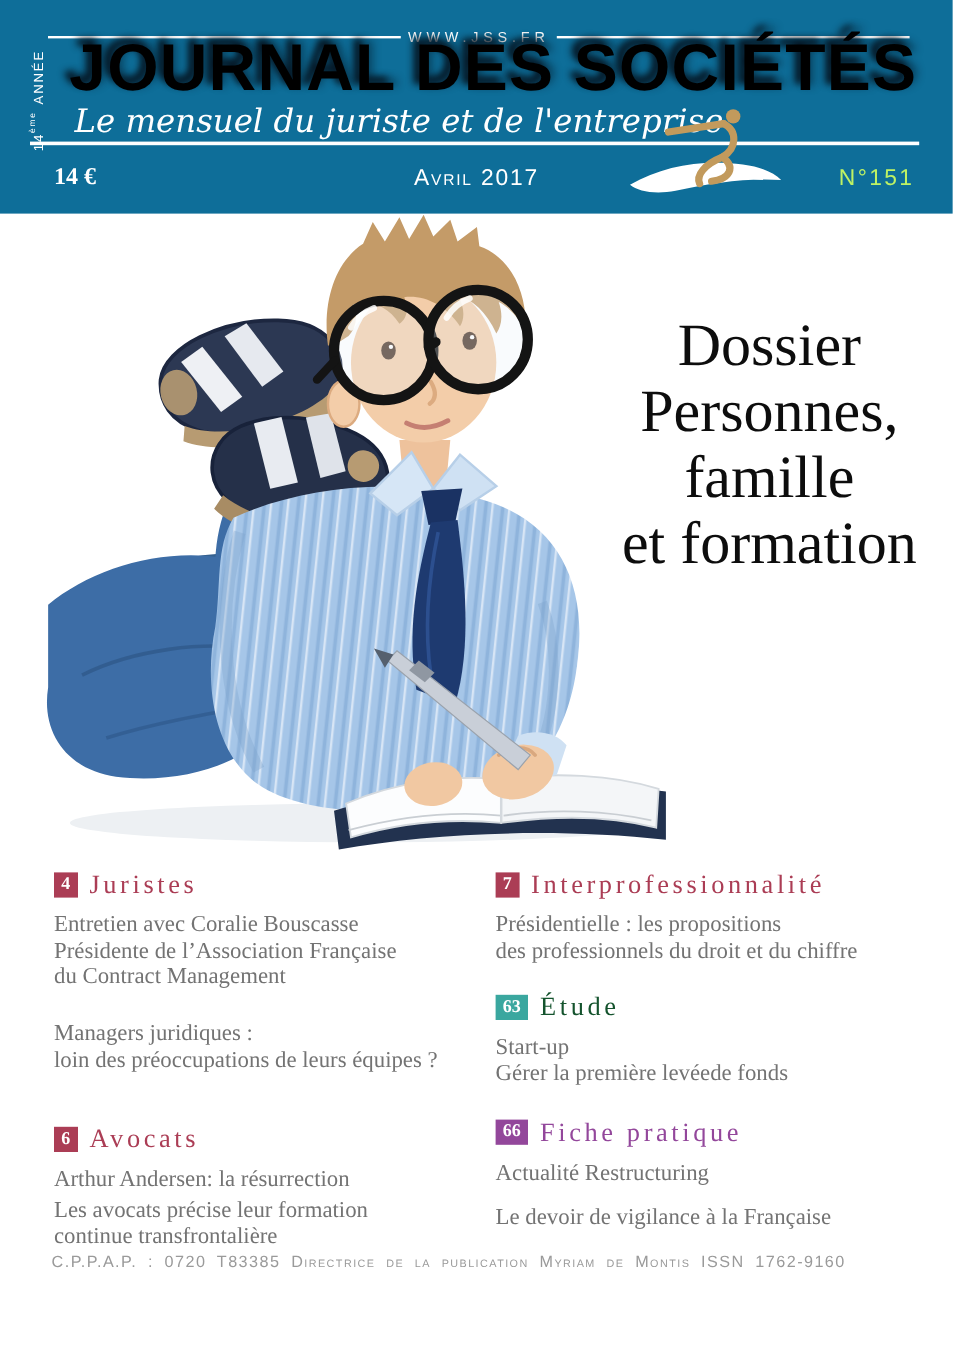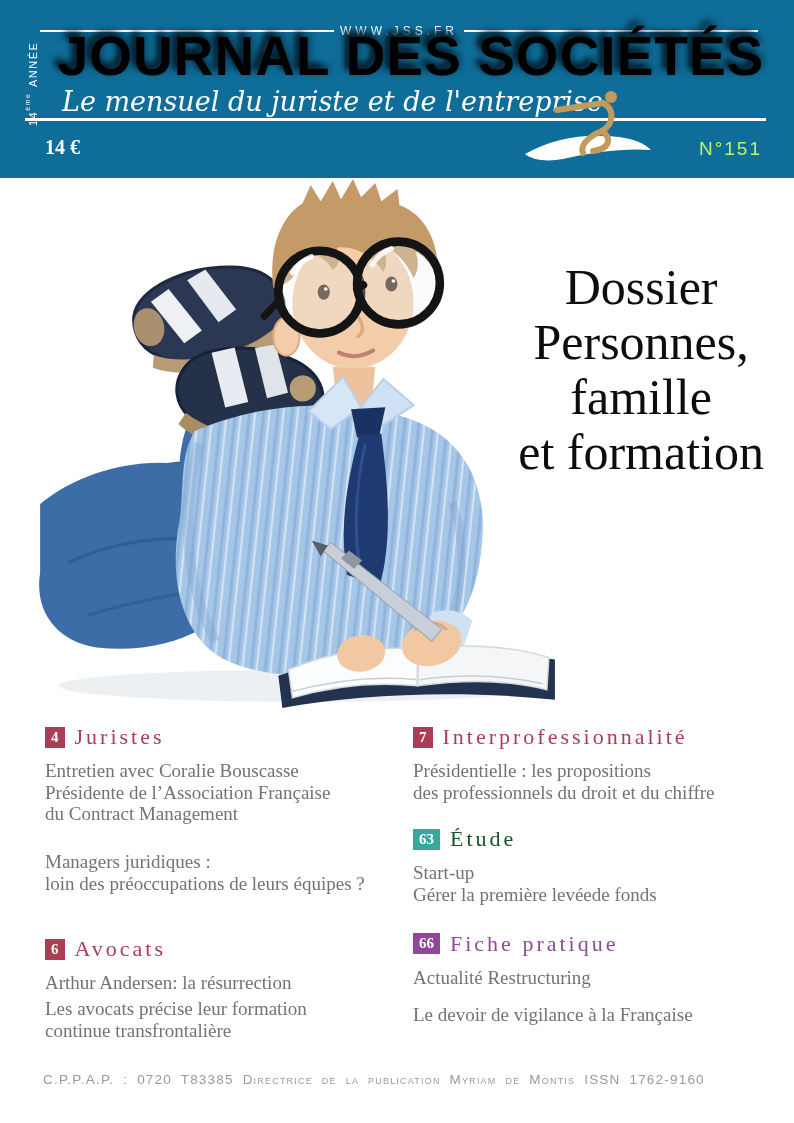--- a/index.html
+++ b/index.html
@@ -65,21 +65,21 @@
   .entry { margin:0; font-size:19px; line-height:1.14; white-space:pre-line; color:#737373; }
   .mb26 { margin-bottom:26px; }
   .mb22 { margin-bottom:4px; }
   .mb21 { margin-bottom:21px; }
   .mb23 { margin-bottom:23px; }
   .mb16 { margin-bottom:16px; }
   .mt40 { margin-top:40px; }
 
   
   .footer {
-    position:absolute; left:43px; top:1072px; color:#9a9a9a;
+    position:absolute; left:43px; top:1044px; color:#9a9a9a;
     font-family:"Liberation Sans", sans-serif; font-variant:small-caps;
     font-size:13.5px; letter-spacing:1.2px; word-spacing:4px;
   }
 </style>
 </head>
 <body>
 
 <div class="page">
 
   <header class="header" style="background-color: rgb(14, 110, 153);">
@@ -103,20 +103,21 @@
       <g stroke="#c29a5c" stroke-width="6" stroke-linecap="round" fill="none">
         <path d="M34,22 L80,15"></path>
         <path d="M80,15 C92,21 91,36 79,43"></path>
         <path d="M79,43 C64,49 57,58 60,65"></path>
         <path d="M79,43 C90,51 86,61 70,63"></path>
       </g>
       <circle cx="88" cy="9" r="6" fill="#c29a5c"></circle>
     </svg>
 
     <div class="price">14 €</div>
+    <div class="date">Avril 2017</div>
     <div class="issue">N°151</div>
   </header>
 
   <div class="photo">
     <svg viewBox="0 0 530 530" width="535" height="535">
 
       <ellipse cx="275" cy="502" rx="245" ry="16" fill="#edf0f3"></ellipse>
 
       <g>
         <path d="M90,300 C120,278 172,273 202,290 L212,332 C162,322 115,327 95,342 Z" fill="#35618f"></path>

